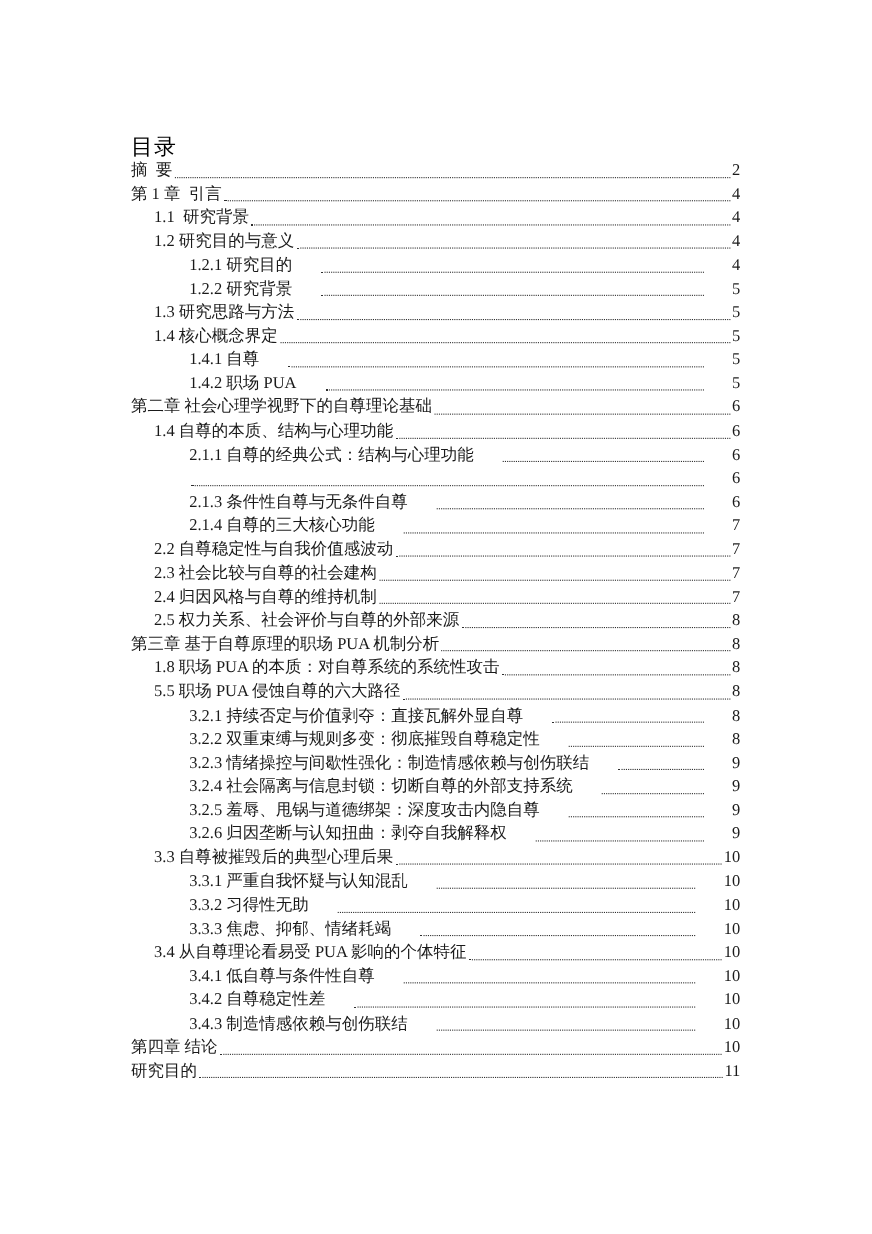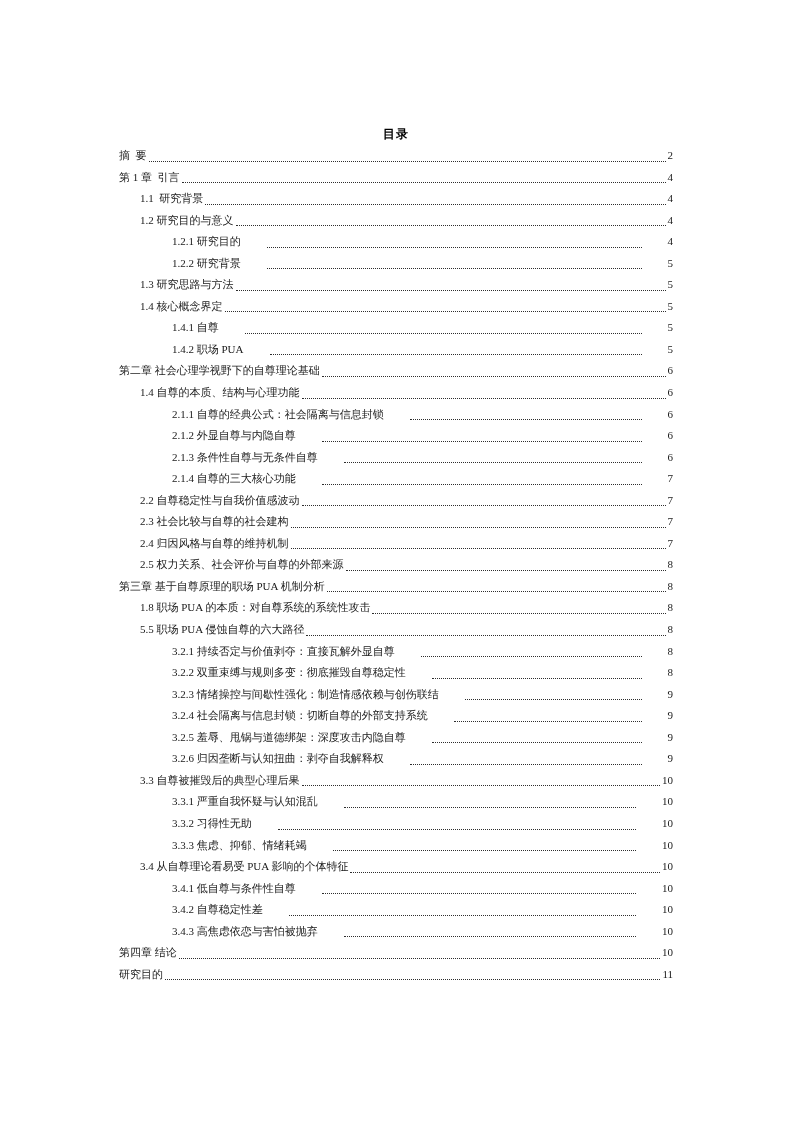--- a/index.html
+++ b/index.html
@@ -15,36 +15,35 @@
     overflow: hidden;
   }
   .page {
     box-sizing: border-box;
     width: 793px;
     height: 1122px;
     padding: 123px 120px 0 119px;
     background: #ffffff;
   }
   .toc-title {
-    font-size: 12px;
-    font-weight: 700;
-    text-align: center;
+    font-size: 20px;
+    font-weight: 400;
     margin: 0;
     line-height: 22px;
     letter-spacing: 1px;
     color: #000000;
   }
   .toc-list {
     margin-top: 0;
   }
   .toc-row {
     display: flex;
     height: 21.55px;
     line-height: 21.55px;
-    font-size: 11px;
+    font-size: 15px;
     cursor: default;
   }
   .toc-row .label {
     white-space: pre;
     flex: 0 0 auto;
   }
   .toc-row .leader {
     flex: 1 1 auto;
     align-self: flex-end;
     height: 0;
@@ -121,26 +120,25 @@
         <span class="label">第二章 社会心理学视野下的自尊理论基础</span>
         <span class="leader"></span>
         <span class="pagenum">6</span>
       </div>
       <div class="toc-row lvl1">
         <span class="label">1.4 自尊的本质、结构与心理功能</span>
         <span class="leader"></span>
         <span class="pagenum">6</span>
       </div>
       <div class="toc-row lvl2">
-        <span class="label">2.1.1 自尊的经典公式：社会隔离与信息封锁</span>
-        <span class="leader"></span>
-        <span class="pagenum">6</span>
-      </div>
-      <div class="toc-row lvl2">
-        <span class="label">2.1.2 外显自尊与内隐自尊</span>
+        <span class="label">2.1.1 自尊的经典公式：结构与心理功能</span>
+        <span class="leader"></span>
+        <span class="pagenum">6</span>
+      </div>
+      <div class="toc-row lvl2">
         <span class="leader"></span>
         <span class="pagenum">6</span>
       </div>
       <div class="toc-row lvl2">
         <span class="label">2.1.3 条件性自尊与无条件自尊</span>
         <span class="leader"></span>
         <span class="pagenum">6</span>
       </div>
       <div class="toc-row lvl2">
         <span class="label">2.1.4 自尊的三大核心功能</span>
@@ -241,21 +239,21 @@
         <span class="label">3.4.1 低自尊与条件性自尊</span>
         <span class="leader"></span>
         <span class="pagenum">10</span>
       </div>
       <div class="toc-row lvl2">
         <span class="label">3.4.2 自尊稳定性差</span>
         <span class="leader"></span>
         <span class="pagenum">10</span>
       </div>
       <div class="toc-row lvl2">
-        <span class="label">3.4.3 高焦虑依恋与害怕被抛弃</span>
+        <span class="label">3.4.3 制造情感依赖与创伤联结</span>
         <span class="leader"></span>
         <span class="pagenum">10</span>
       </div>
       <div class="toc-row lvl0">
         <span class="label">第四章 结论</span>
         <span class="leader"></span>
         <span class="pagenum">10</span>
       </div>
       <div class="toc-row lvl0">
         <span class="label">研究目的</span>

